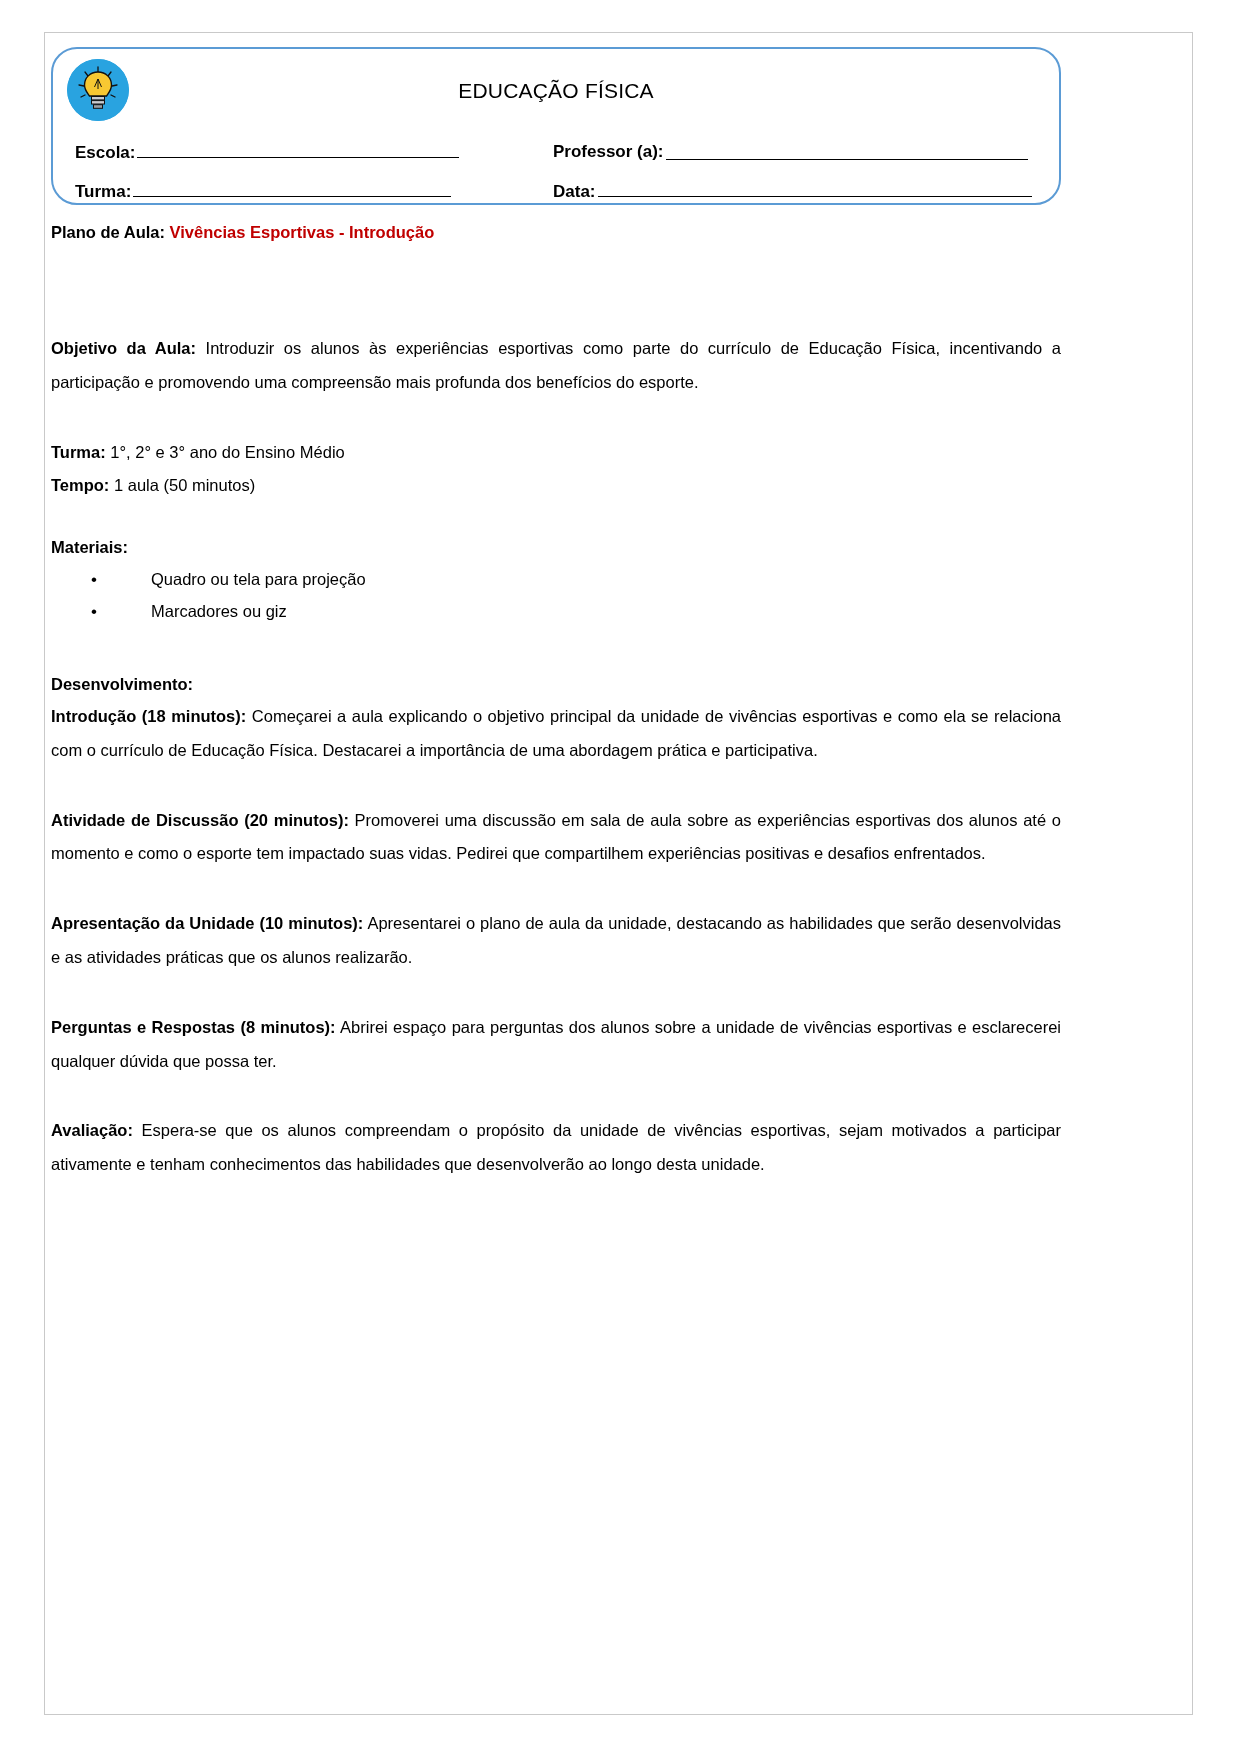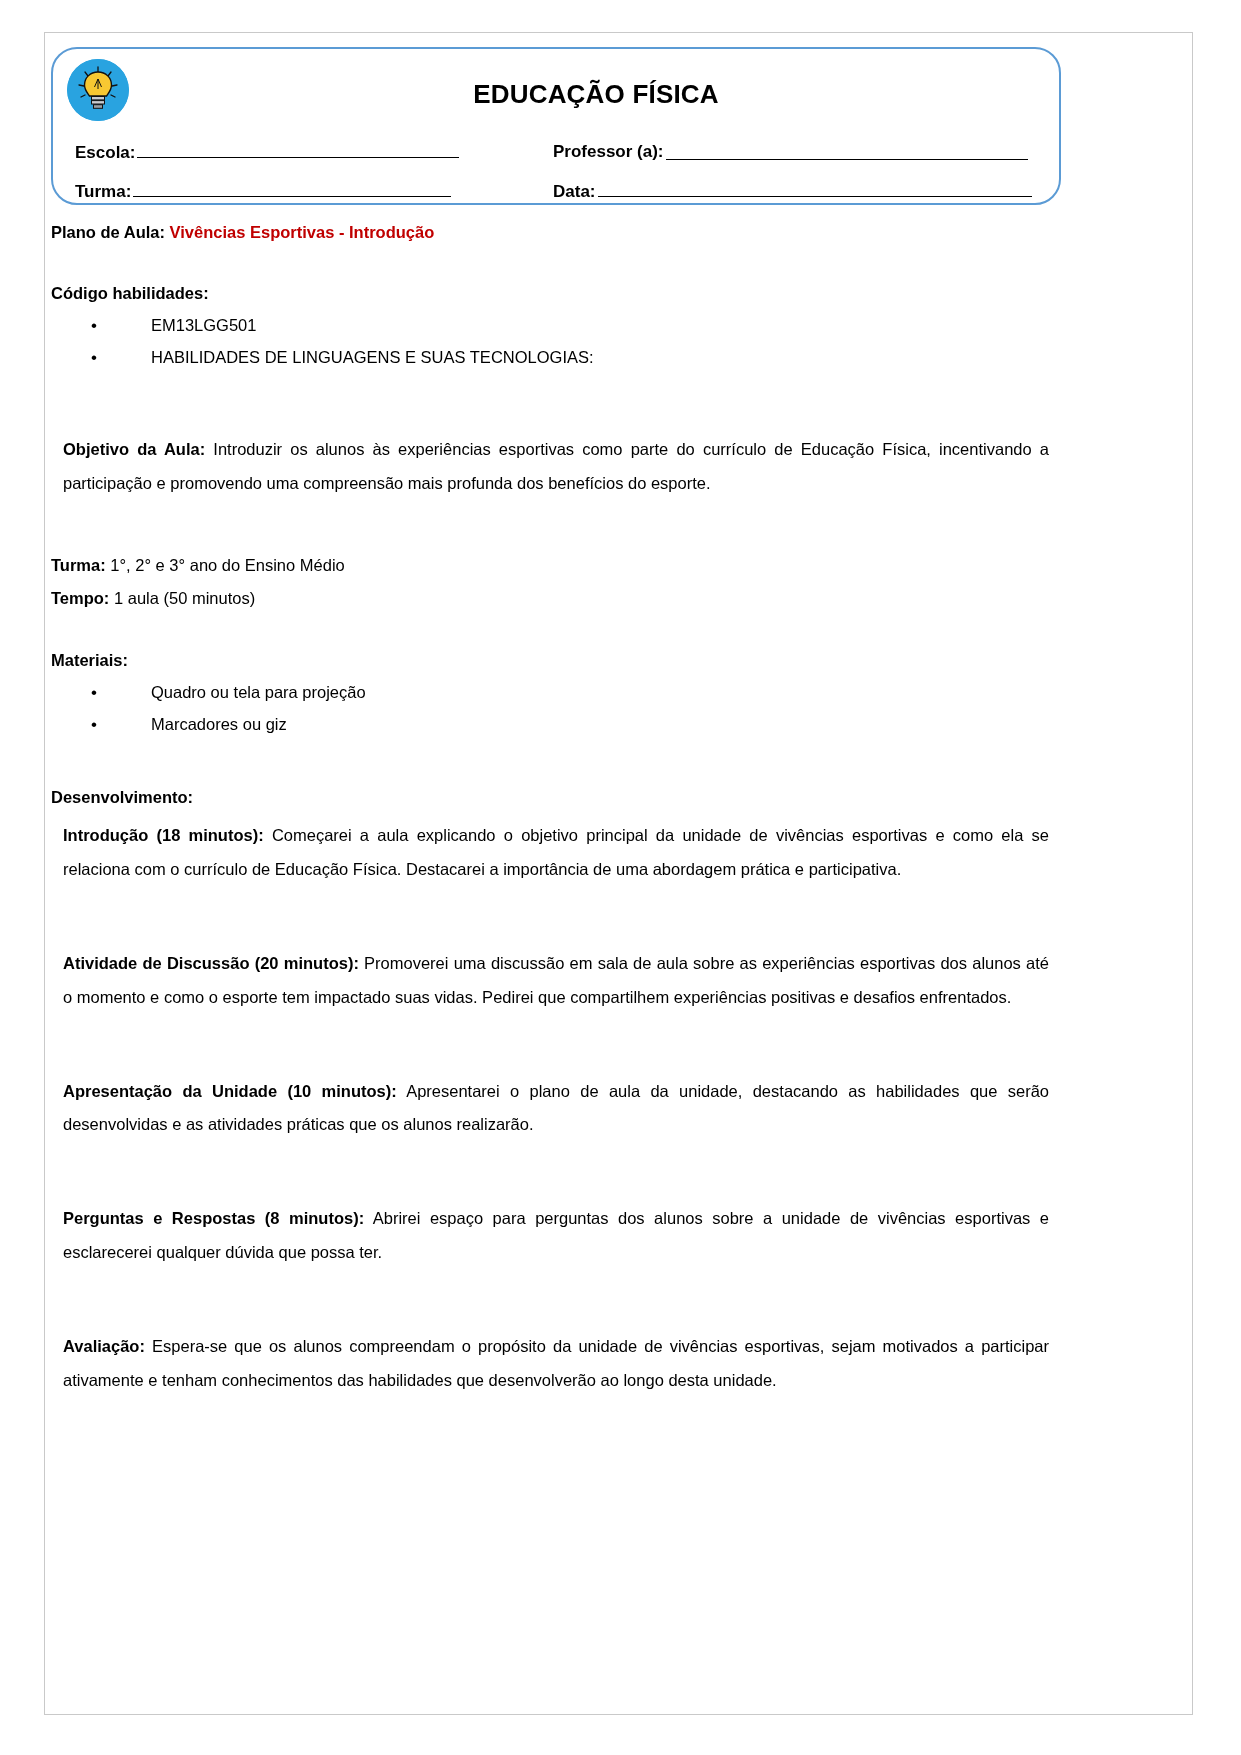--- a/index.html
+++ b/index.html
@@ -48,24 +48,23 @@
     overflow: hidden;
   }
   .logo svg { display:block; }
 
   .header-title {
     position: absolute;
     left: 0;
     top: 30px;
     width: 100%;
     text-align: center;
-    font-size: 26px;
-    font-weight: bold;
+    font-size: 21px;
+    font-weight: normal;
     letter-spacing: 0.2px;
-    padding-left: 40px;
   }
 
   .field-row {
     position: absolute;
     left: 0;
     width: 100%;
     height: 30px;
   }
   .field-row.r1 { top: 93px; }
   .field-row.r2 { top: 132px; }
@@ -130,21 +129,21 @@
     content: "\2022";
     position: absolute;
     left: 40px;
     font-size: 17px;
   }
 
   p.para {
     font-size: 16.5px;
     line-height: 2.05;
     text-align: justify;
-    margin: 12px;
+    margin: 0;
   }
   p.para b { font-weight: bold; }
   .gap-md { height: 36px; }
   .gap-lg { height: 48px; }
 
   .line {
     font-size: 16.5px;
     line-height: 2.0;
     margin: 0;
   }
@@ -201,27 +200,20 @@
       </div>
     </div>
   </div>
 
   <div class="body-area">
 
     <div class="doc-title">
       <span>Plano de Aula: </span><span class="red">Vivências Esportivas - Introdução</span>
     </div>
 
-    <div class="blk">
-      <div class="lead">Código habilidades:</div>
-      <ul class="bul">
-        <li>EM13LGG501</li>
-        <li>HABILIDADES DE LINGUAGENS E SUAS TECNOLOGIAS:</li>
-      </ul>
-    </div>
 
     <div class="gap-lg"></div>
 
     <p class="para"><b>Objetivo da Aula:</b><span> Introduzir os alunos às experiências esportivas como parte do currículo de Educação Física, incentivando a participação e promovendo uma compreensão mais profunda dos benefícios do esporte.</span></p>
 
     <div class="gap-md"></div>
 
     <div class="blk">
       <p class="line"><b>Turma:</b><span> 1°, 2° e 3° ano do Ensino Médio</span></p>
       <p class="line"><b>Tempo:</b><span> 1 aula (50 minutos)</span></p>

